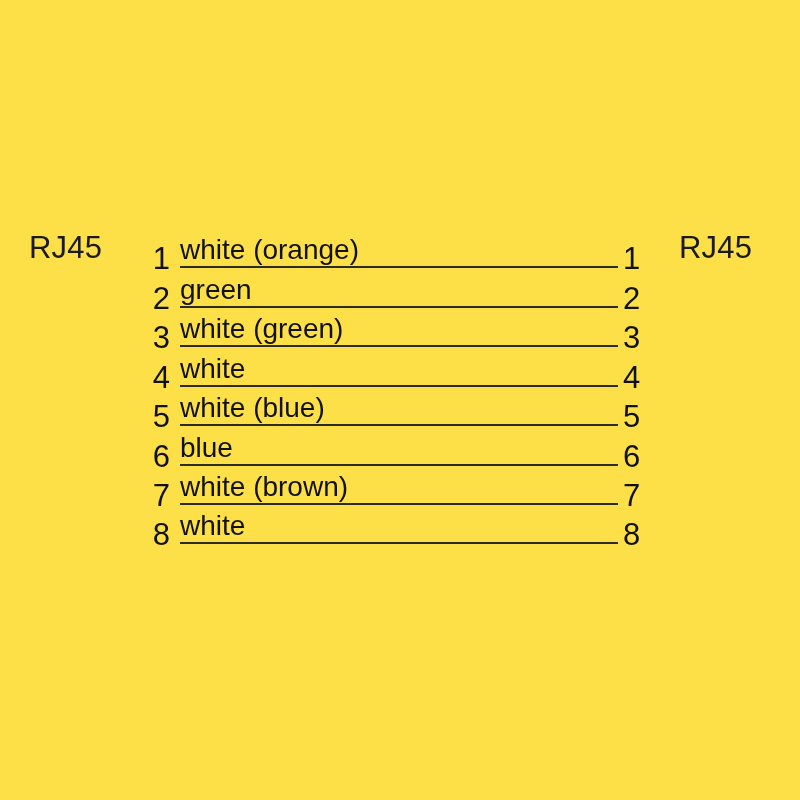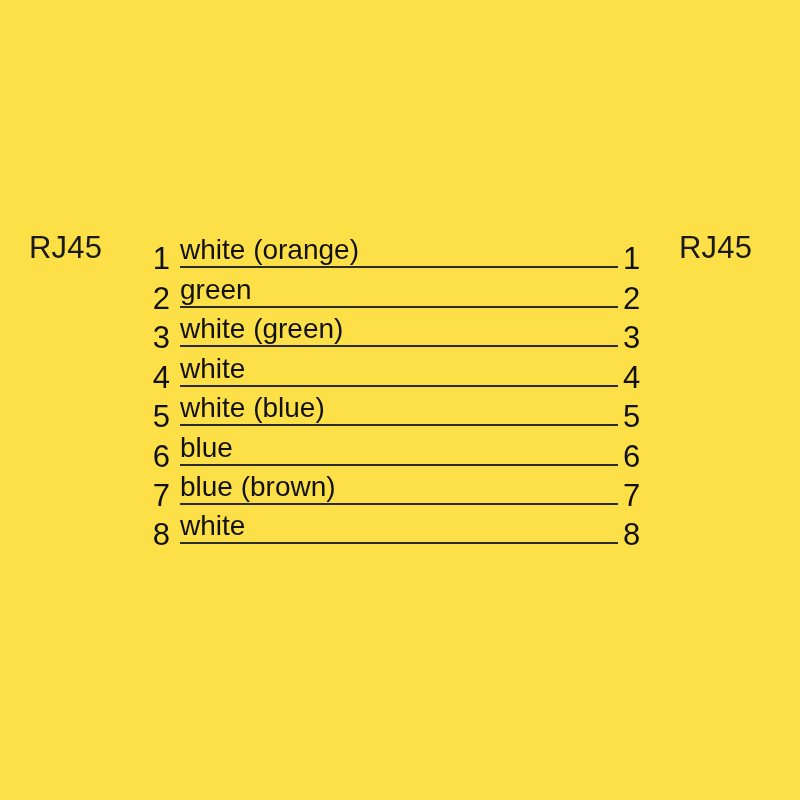--- a/index.html
+++ b/index.html
@@ -138,21 +138,21 @@
         <span class="pin-number-left">5</span>
         <span class="pin-number-right">5</span>
       </div>
       <div class="wire-row" style="top: 464.5px;">
         <span class="wire-label">blue</span>
         <span class="wire-line"></span>
         <span class="pin-number-left">6</span>
         <span class="pin-number-right">6</span>
       </div>
       <div class="wire-row" style="top: 504px;">
-        <span class="wire-label">blue (brown)</span>
+        <span class="wire-label">white (brown)</span>
         <span class="wire-line"></span>
         <span class="pin-number-left">7</span>
         <span class="pin-number-right">7</span>
       </div>
       <div class="wire-row" style="top: 543px;">
         <span class="wire-label">white</span>
         <span class="wire-line"></span>
         <span class="pin-number-left">8</span>
         <span class="pin-number-right">8</span>
       </div>

